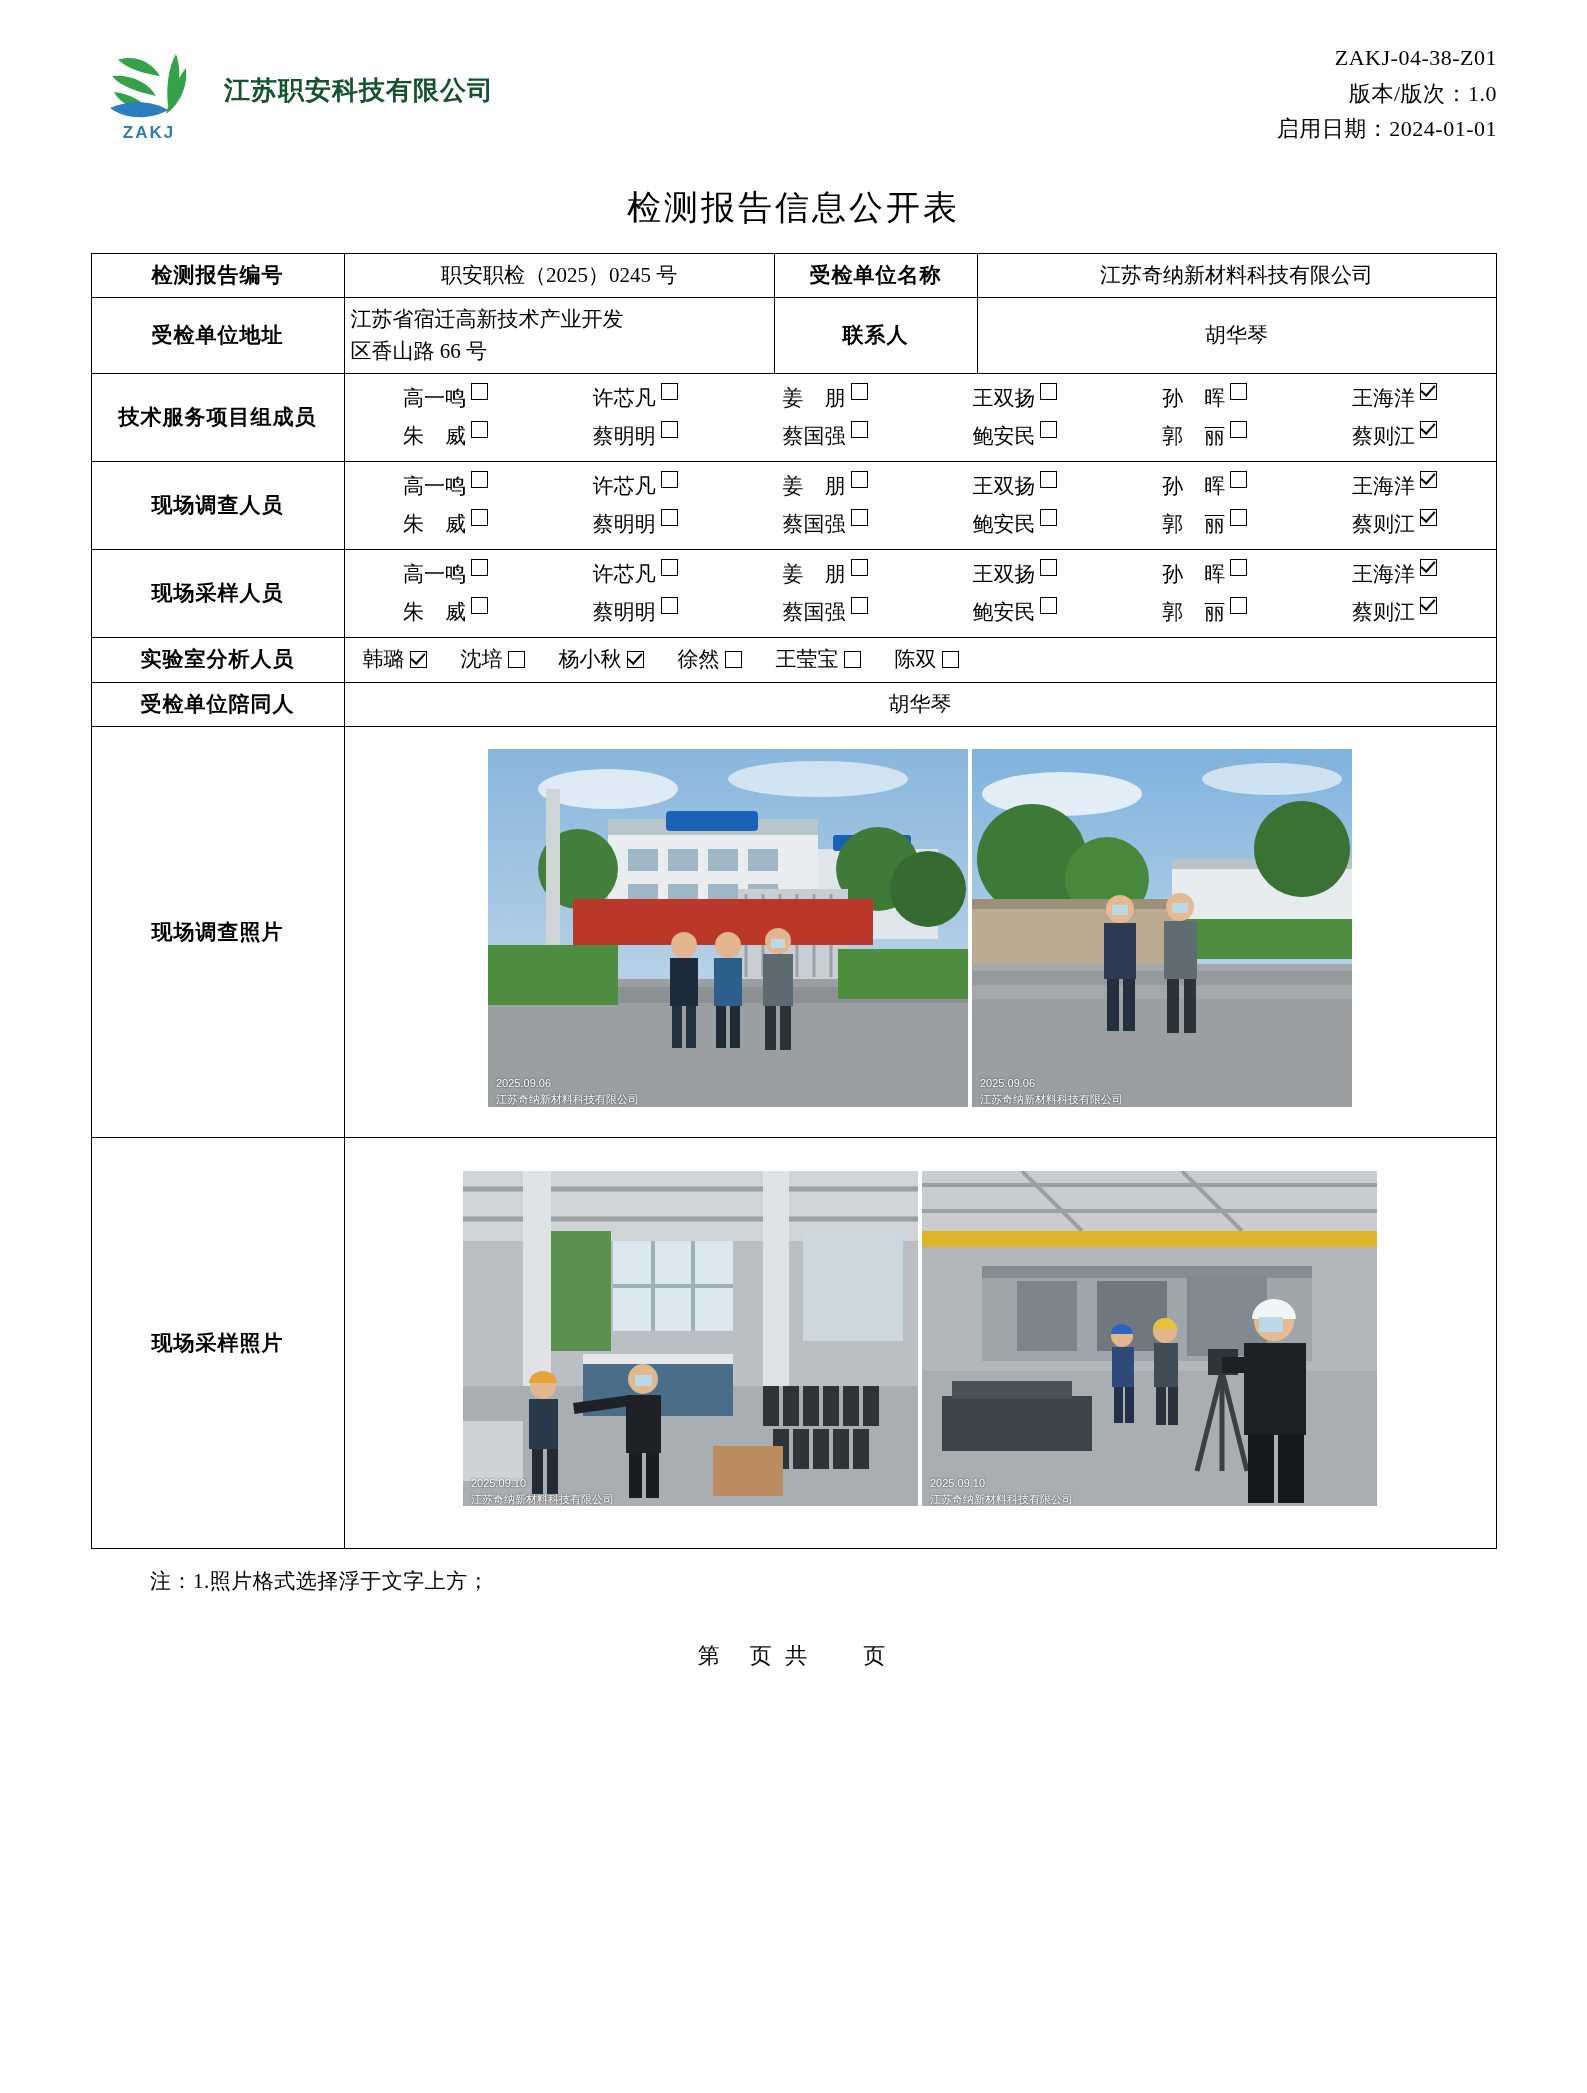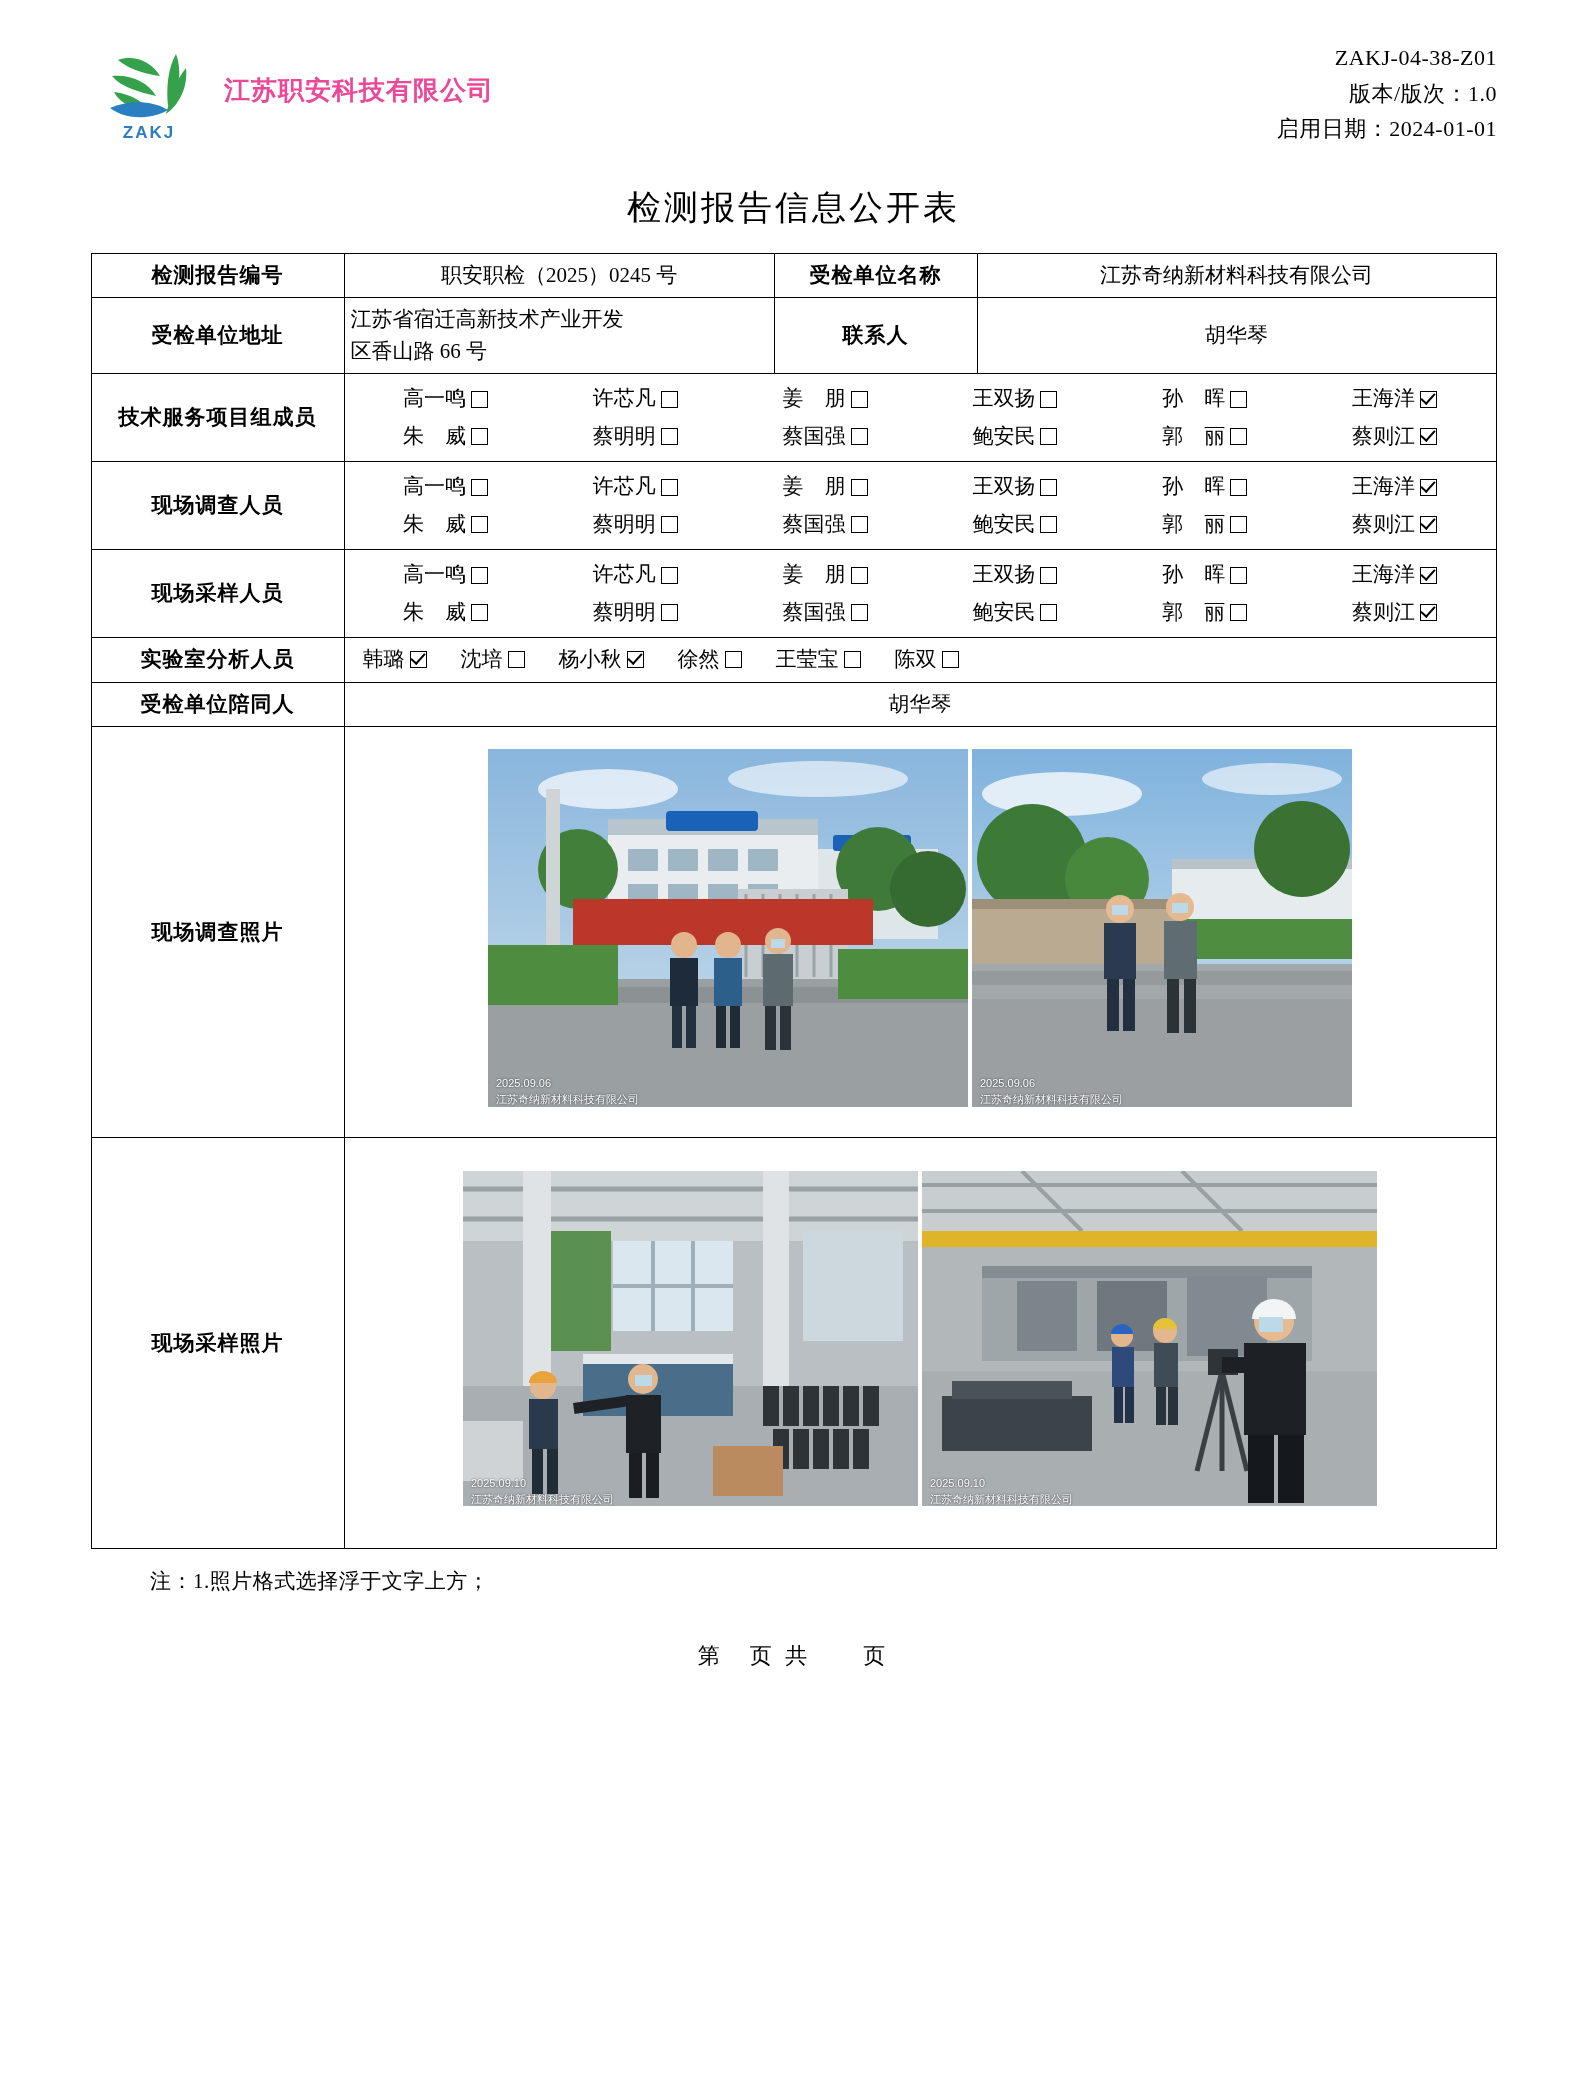--- a/index.html
+++ b/index.html
@@ -38,21 +38,21 @@
   .logo {
     width: 118px;
     height: 112px;
     position: relative;
     flex: none;
   }
   .logo svg { display: block; }
   .brand-name {
     font-family: Liberation Sans, sans-serif;
     font-size: 26px;
-    color: #ec4899;
+    color: #14532d;
     font-weight: bold;
     letter-spacing: 1px;
     white-space: nowrap;
   }
   .header-right {
     text-align: right;
     font-size: 22px;
     line-height: 1.62;
     padding-top: 6px;
     white-space: nowrap;
@@ -101,21 +101,20 @@
   .people {
     padding: 4px 10px 4px 10px;
   }
   .prow {
     display: flex;
     width: 100%;
   }
   .pcell {
     flex: 1 1 0;
     display: flex;
-    align-items: center;
     justify-content: center;
     font-size: 21px;
     white-space: nowrap;
     padding: 3px 0;
   }
   .pname {
     display: inline-block;
   }
   .box {
     display: inline-block;

